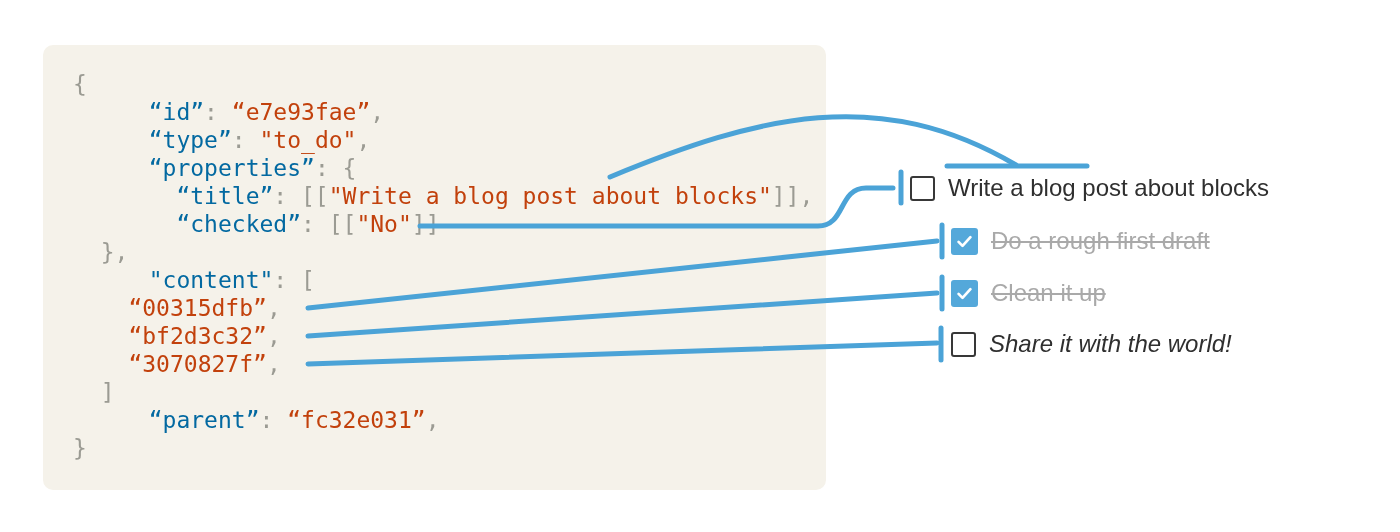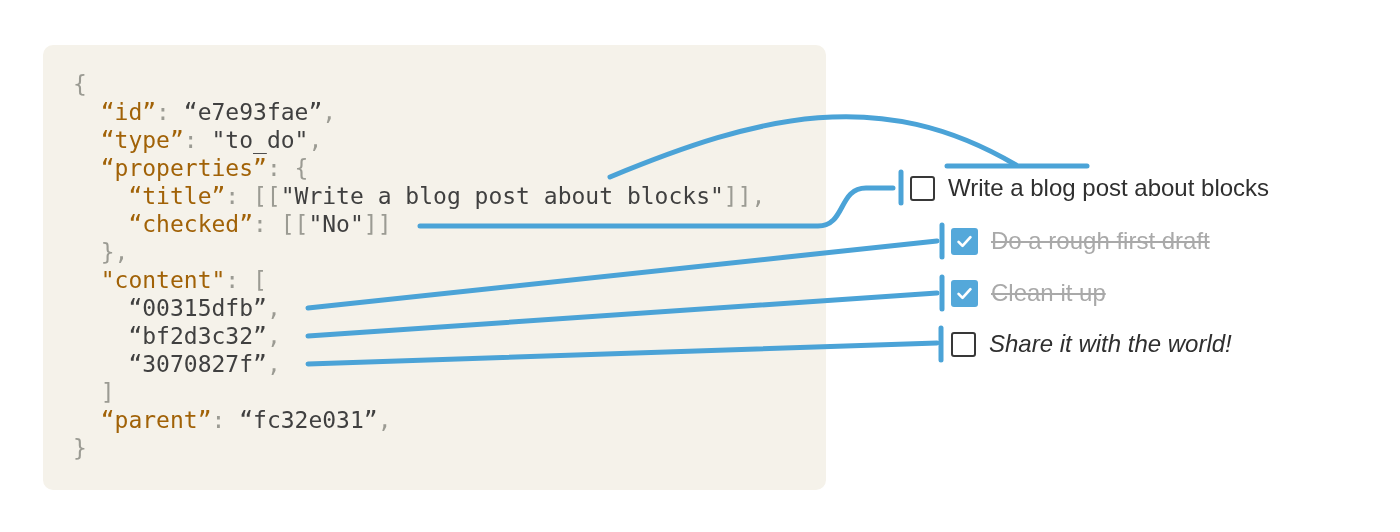--- a/index.html
+++ b/index.html
@@ -31,22 +31,22 @@
     left: 30px;
     top: 25px;
     font-family: "DejaVu Sans Mono", monospace;
     font-size: 23px;
     white-space: pre;
   }
   .code-line {
     height: 28px;
     line-height: 28px;
   }
-  .code-line .k { color: #a16207; }
-  .code-line .s { color: #404040; }
+  .code-line .k { color: #0369a1; margin-left: 48px; }
+  .code-line .s { color: #c2410c; }
   .code-line .p { color: #9b9b93; }
 
   
   .connector-svg {
     position: absolute;
     left: 0;
     top: 0;
     pointer-events: none;
     z-index: 5;
   }

